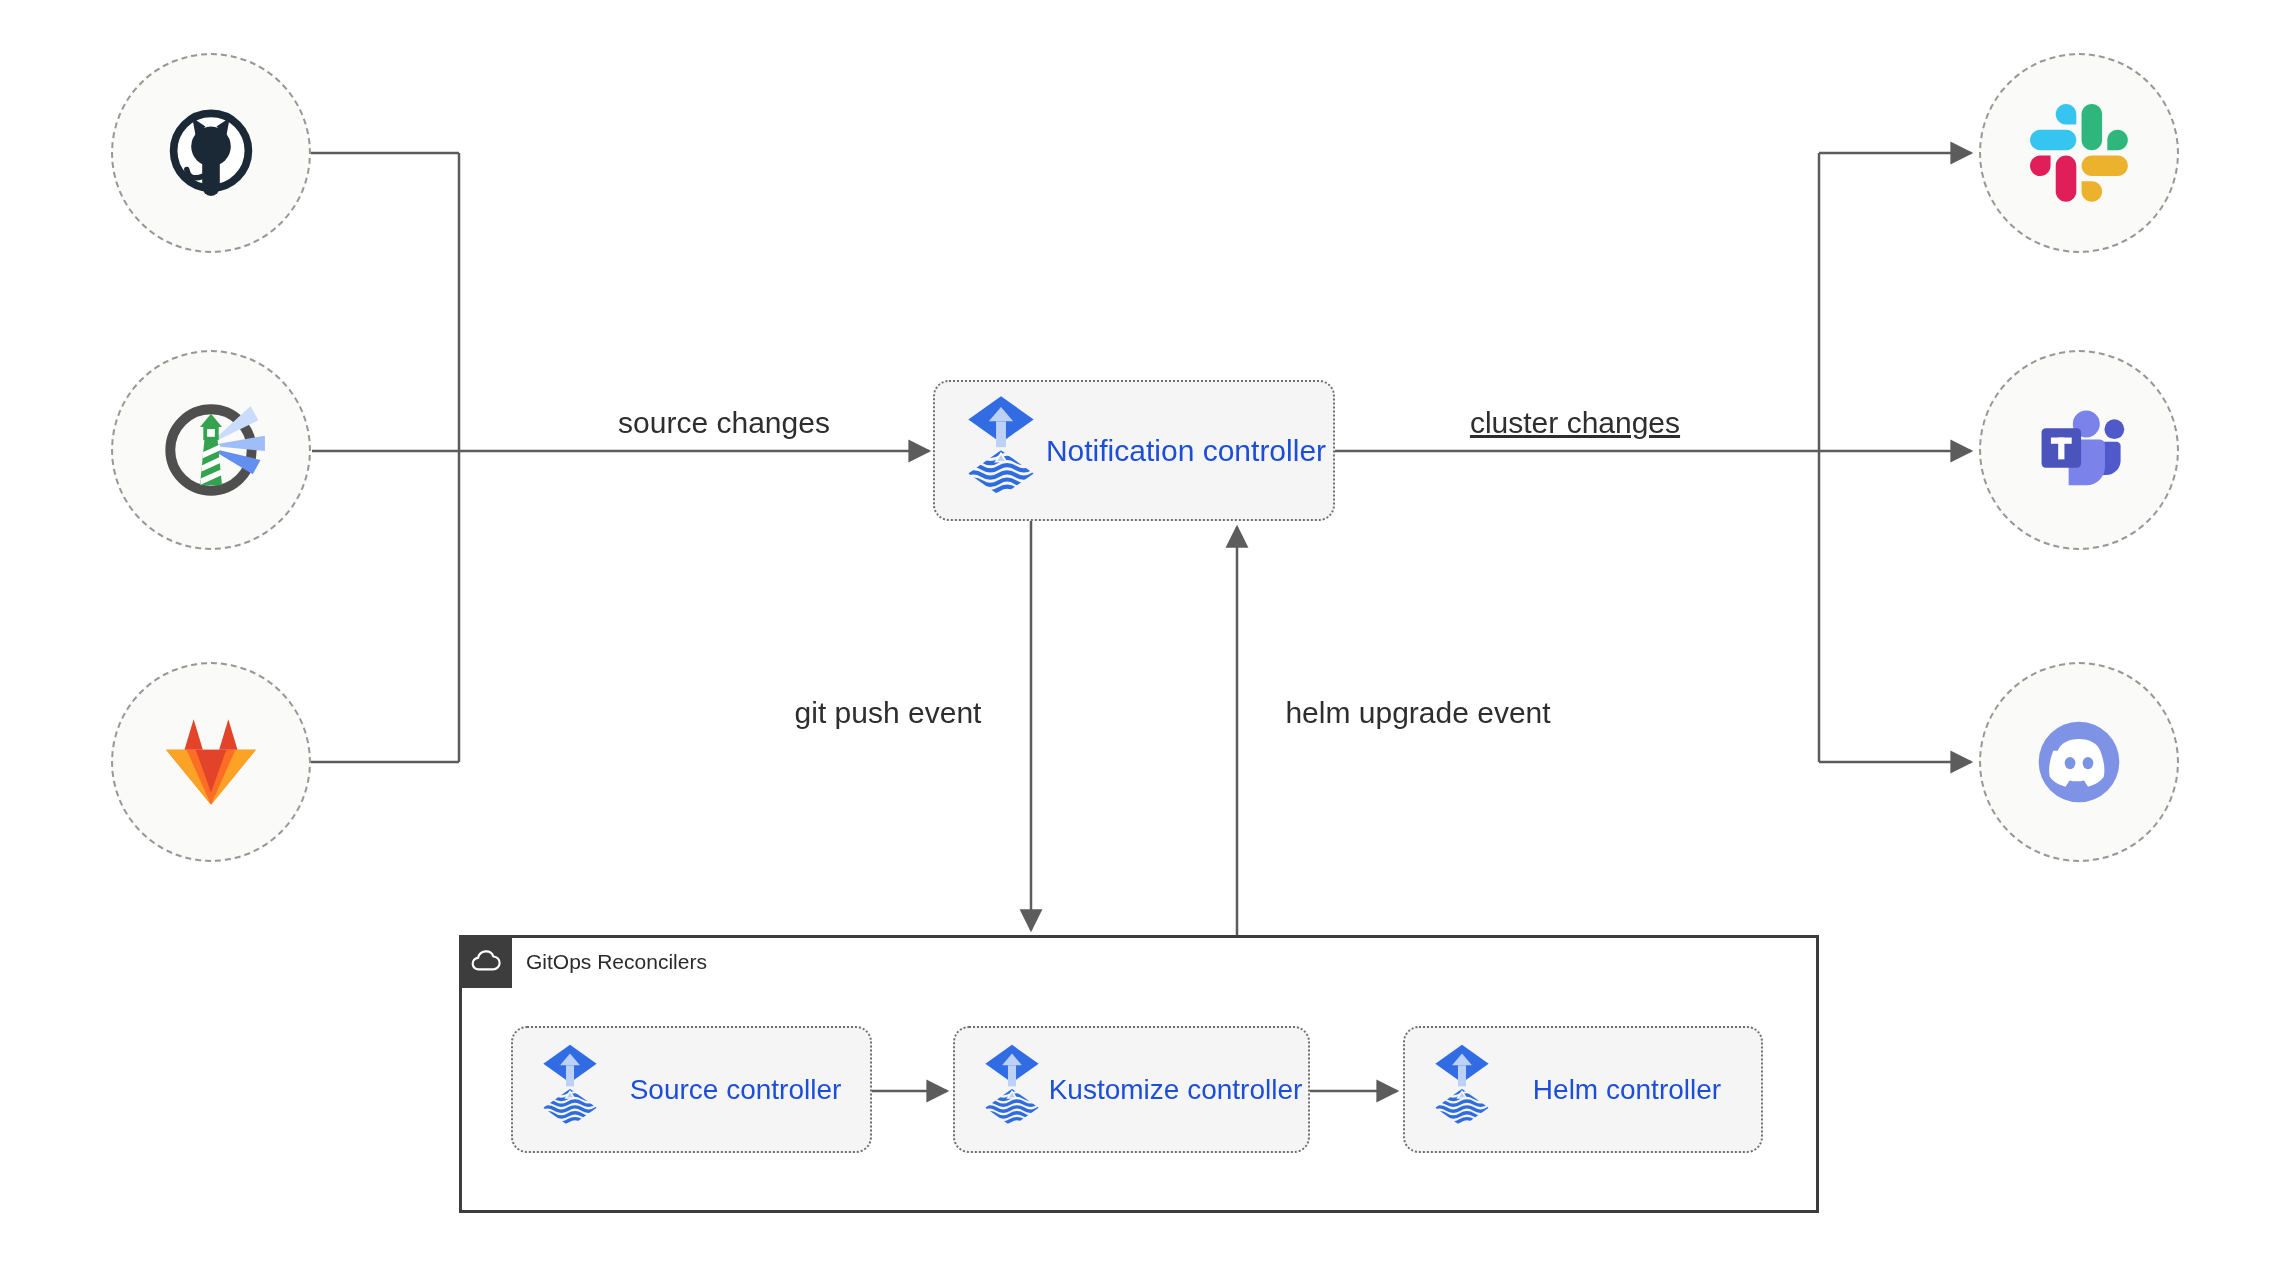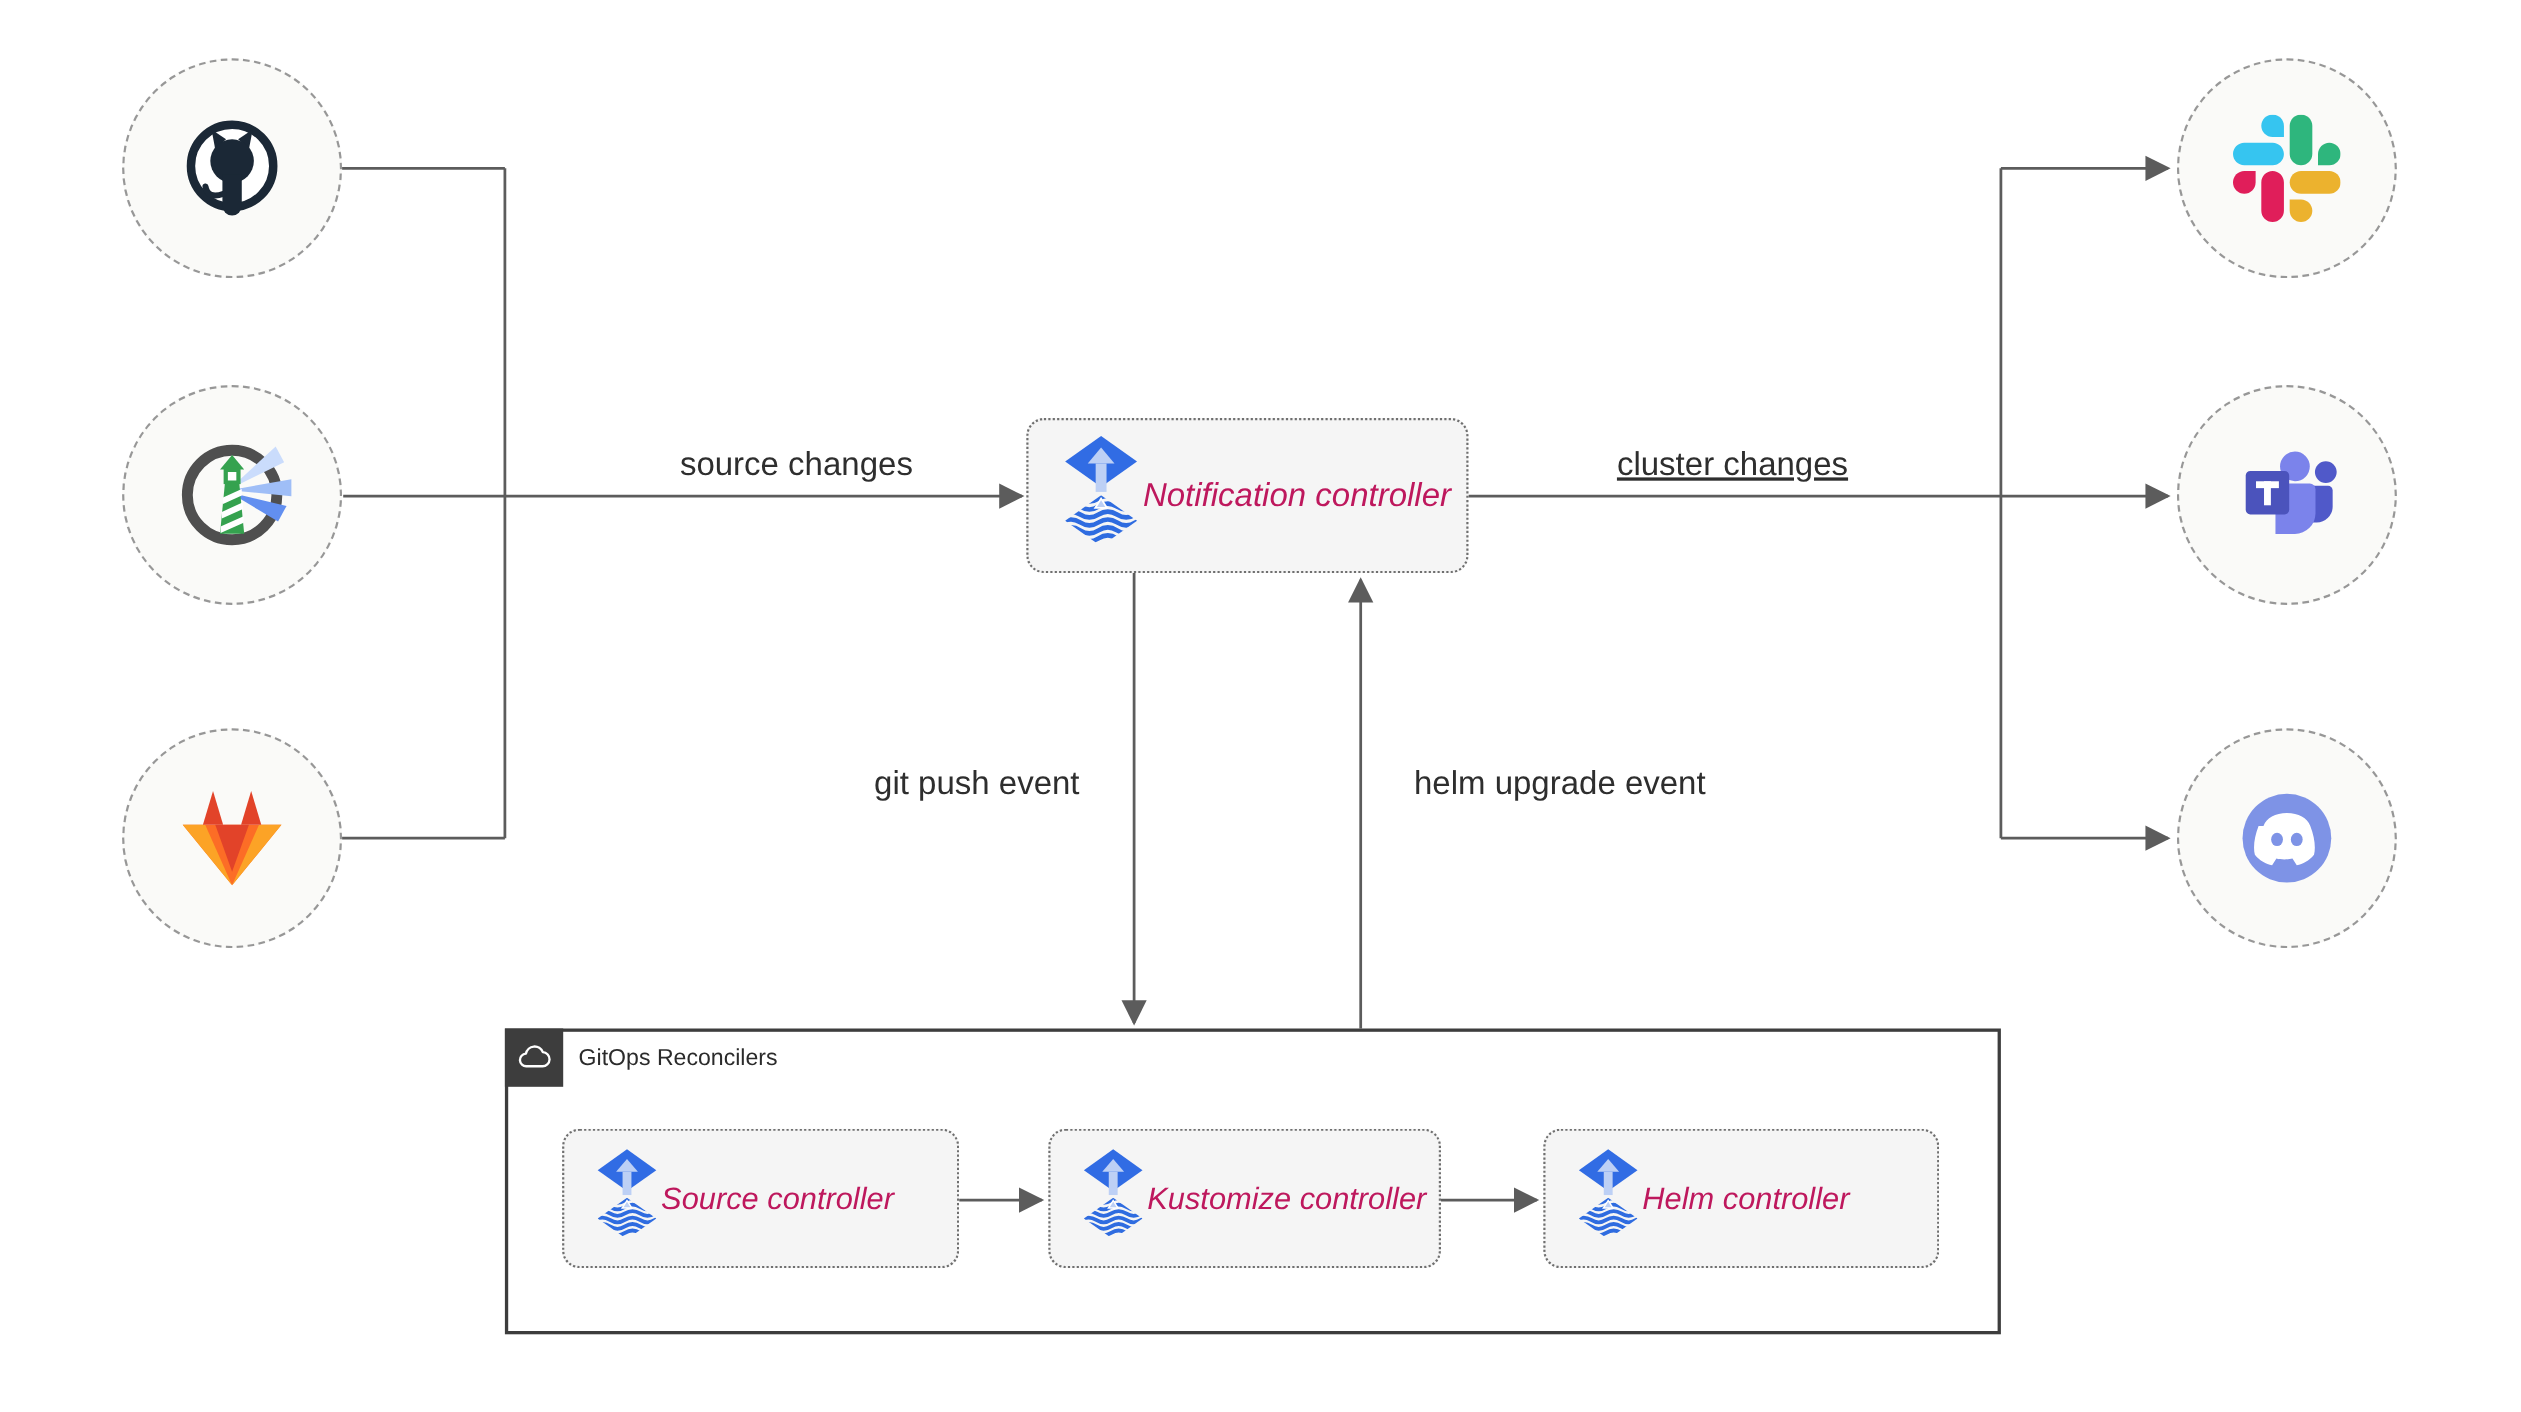--- a/index.html
+++ b/index.html
@@ -8,21 +8,21 @@
   
   #edges{position:absolute;left:0;top:0;width:2292px;height:1284px;z-index:1;pointer-events:none;}
   .edge{stroke:#5c5c5c;stroke-width:2.5;fill:none;}
   
   .circle-node{position:absolute;width:200px;height:200px;border-radius:50%;
                border:2px dashed #979797;background:#fafaf8;box-sizing:border-box;
                display:flex;align-items:center;justify-content:center;z-index:2;}
   
   .ctrl-box{position:absolute;background:#f5f5f5;border:2px dotted #6f6f6f;border-radius:16px;
             box-sizing:border-box;display:flex;align-items:center;z-index:3;}
-  .ctrl-label{flex:1;color:#be185d;line-height:1.26;font-style:italic;}
+  .ctrl-label{flex:1;text-align:center;color:#1d4ed8;line-height:1.26;}
   .ctrl-box.big .ctrl-label{font-size:30px;}
   .ctrl-box.small .ctrl-label{font-size:28px;}
   .flux-wrap{display:flex;align-items:center;justify-content:center;}
   
   #gitops-group{position:absolute;left:459px;top:935px;width:1360px;height:278px;
                 border:3px solid #3d3d3d;box-sizing:border-box;background:transparent;z-index:2;}
   #gitops-header{position:absolute;left:-3px;top:-3px;width:53px;height:53px;background:#3d3d3d;
                  display:flex;align-items:center;justify-content:center;}
   #gitops-title{position:absolute;left:64px;top:-3px;height:53px;display:flex;align-items:center;
                 font-size:21px;color:#2b2b2b;white-space:nowrap;}

